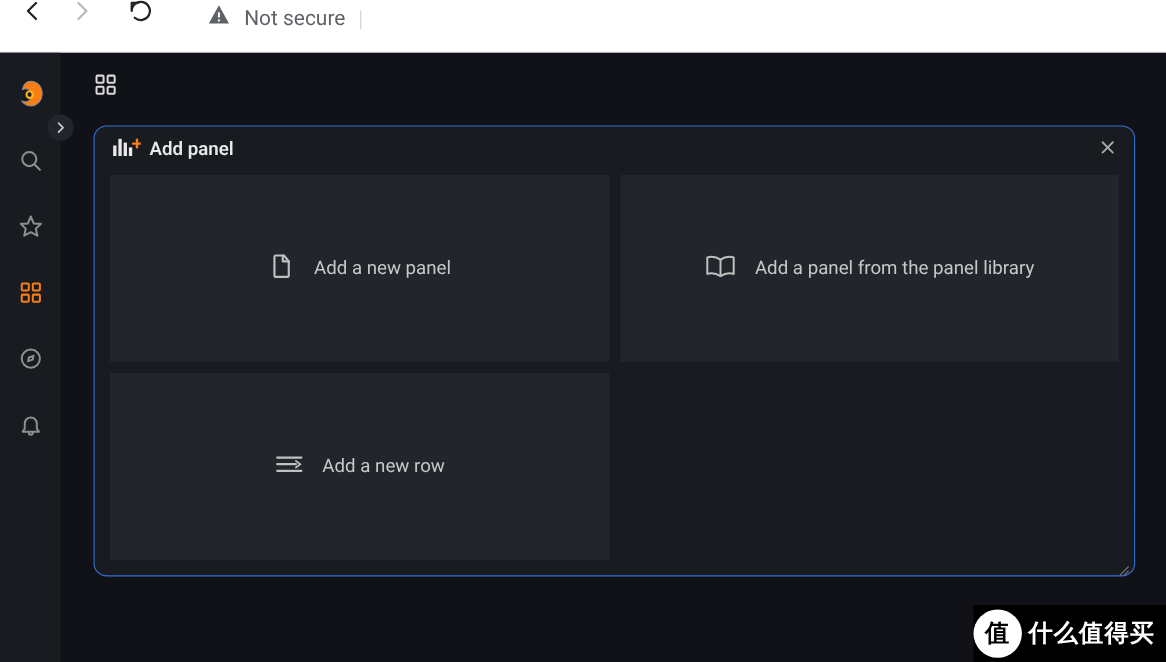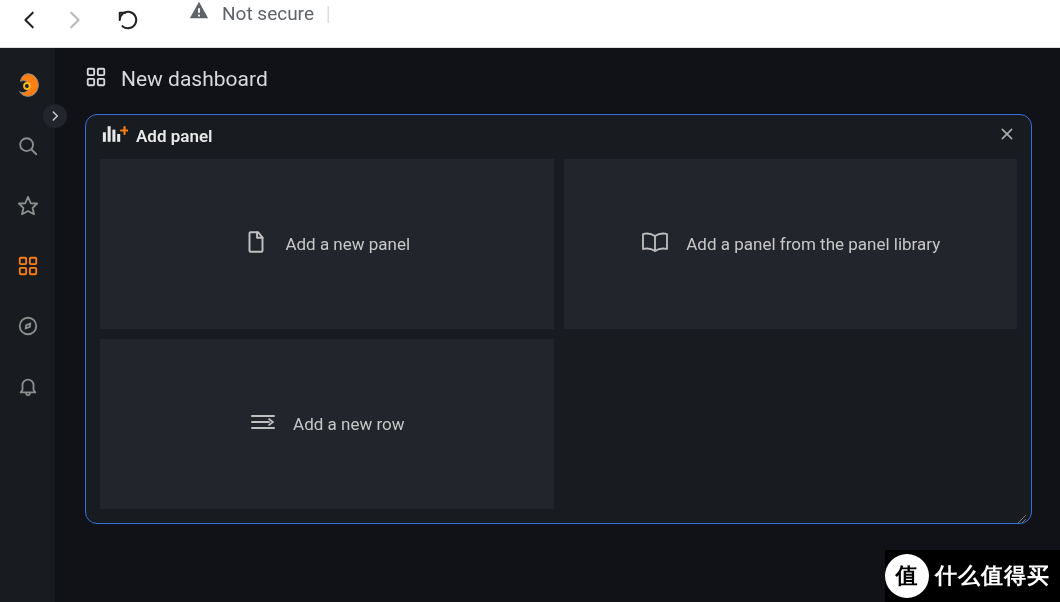--- a/index.html
+++ b/index.html
@@ -1,18 +1,18 @@
 <!DOCTYPE html>
 <html><head>
 <meta charset="utf-8">
 <style>
   * { box-sizing: border-box; margin: 0; padding: 0; }
   html, body { width: 1060px; height: 602px; overflow: hidden; font-family: -apple-system, BlinkMacSystemFont, "Segoe UI", Roboto, Helvetica, Arial, sans-serif; background:#111217; }
   
-  .browser-bar { height: 48px; background: #fff; display: flex; align-items: flex-start; padding: 0 10px; gap: 4px; border-bottom: 1px solid #ddd; }
+  .browser-bar { height: 48px; background: #fff; display: flex; align-items: flex-end; padding: 17px 10px; gap: 4px; border-bottom: 1px solid #ddd; }
   .nav-btn { width: 40px; height: 40px; display:flex; align-items:center; justify-content:center; border-radius:20px; }
   .nav-btn svg { stroke:#222; }
   .nav-btn.disabled svg { stroke:#b8b8b8; }
   .url-area { display:flex; align-items:center; margin-left: 36px; gap: 12px; font-size: 19px; color:#5f6368; }
   .url-sep { color:#bbb; font-size:20px; font-weight:200; }
   .url-host { color:#202124; }
   .url-path { color:#6e6e6e; }
   .not-secure { color:#5f6368; }
   
   .app { position: relative; display:flex; height: calc(602px - 48px); background:#111217; color:#ccccdc; }
@@ -127,21 +127,20 @@
   <div class="main">
     <div class="page-header">
       <span class="dash-icon">
         <svg width="22" height="22" viewBox="0 0 24 24" fill="none" stroke-width="2">
             <rect x="3" y="3" width="7" height="7" rx="1"></rect>
             <rect x="14" y="3" width="7" height="7" rx="1"></rect>
             <rect x="3" y="14" width="7" height="7" rx="1"></rect>
             <rect x="14" y="14" width="7" height="7" rx="1"></rect>
           </svg>
       </span>
-      <span class="page-title">New dashboard</span>
     </div>
 
     <div class="wizard">
       <div class="wizard-header">
         <div class="wizard-title-wrap">
           <span>
             <svg width="26" height="18" viewBox="0 0 30 20" fill="#e8e8e8">
                 <rect x="1" y="8" width="3.5" height="11"></rect>
                 <rect x="6.5" y="1" width="3.5" height="18"></rect>
                 <rect x="12" y="5" width="3.5" height="14"></rect>

